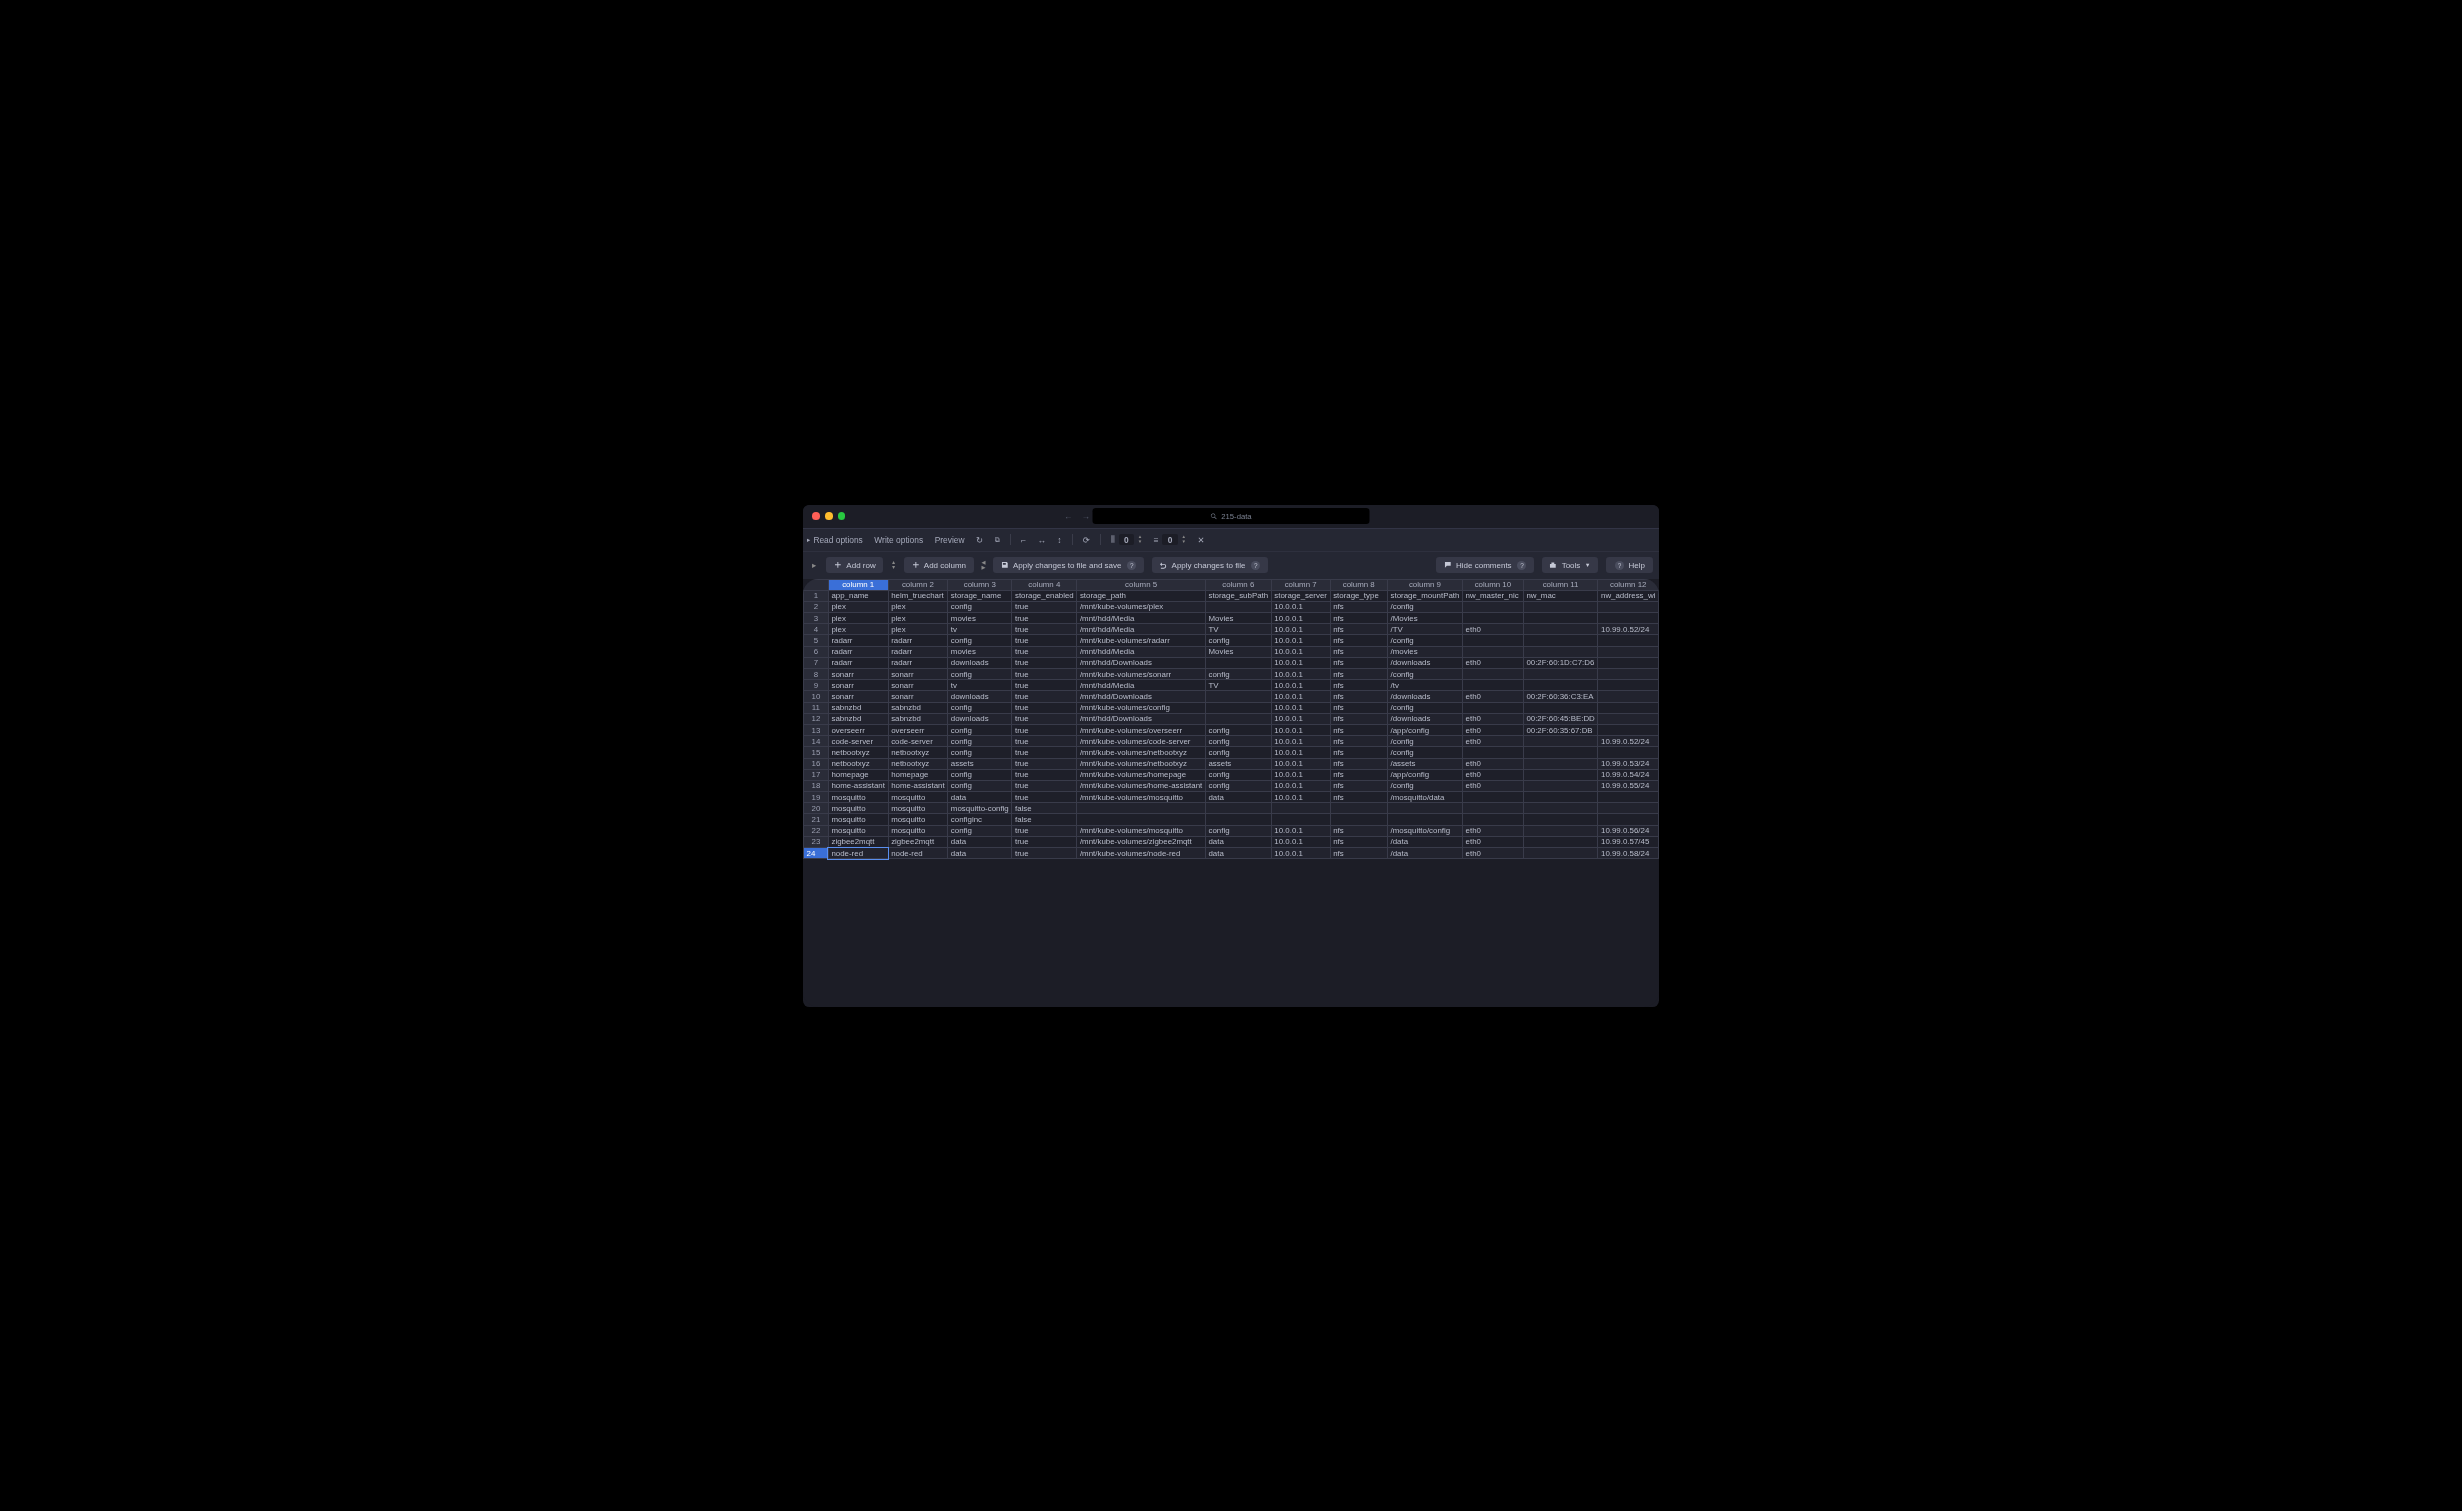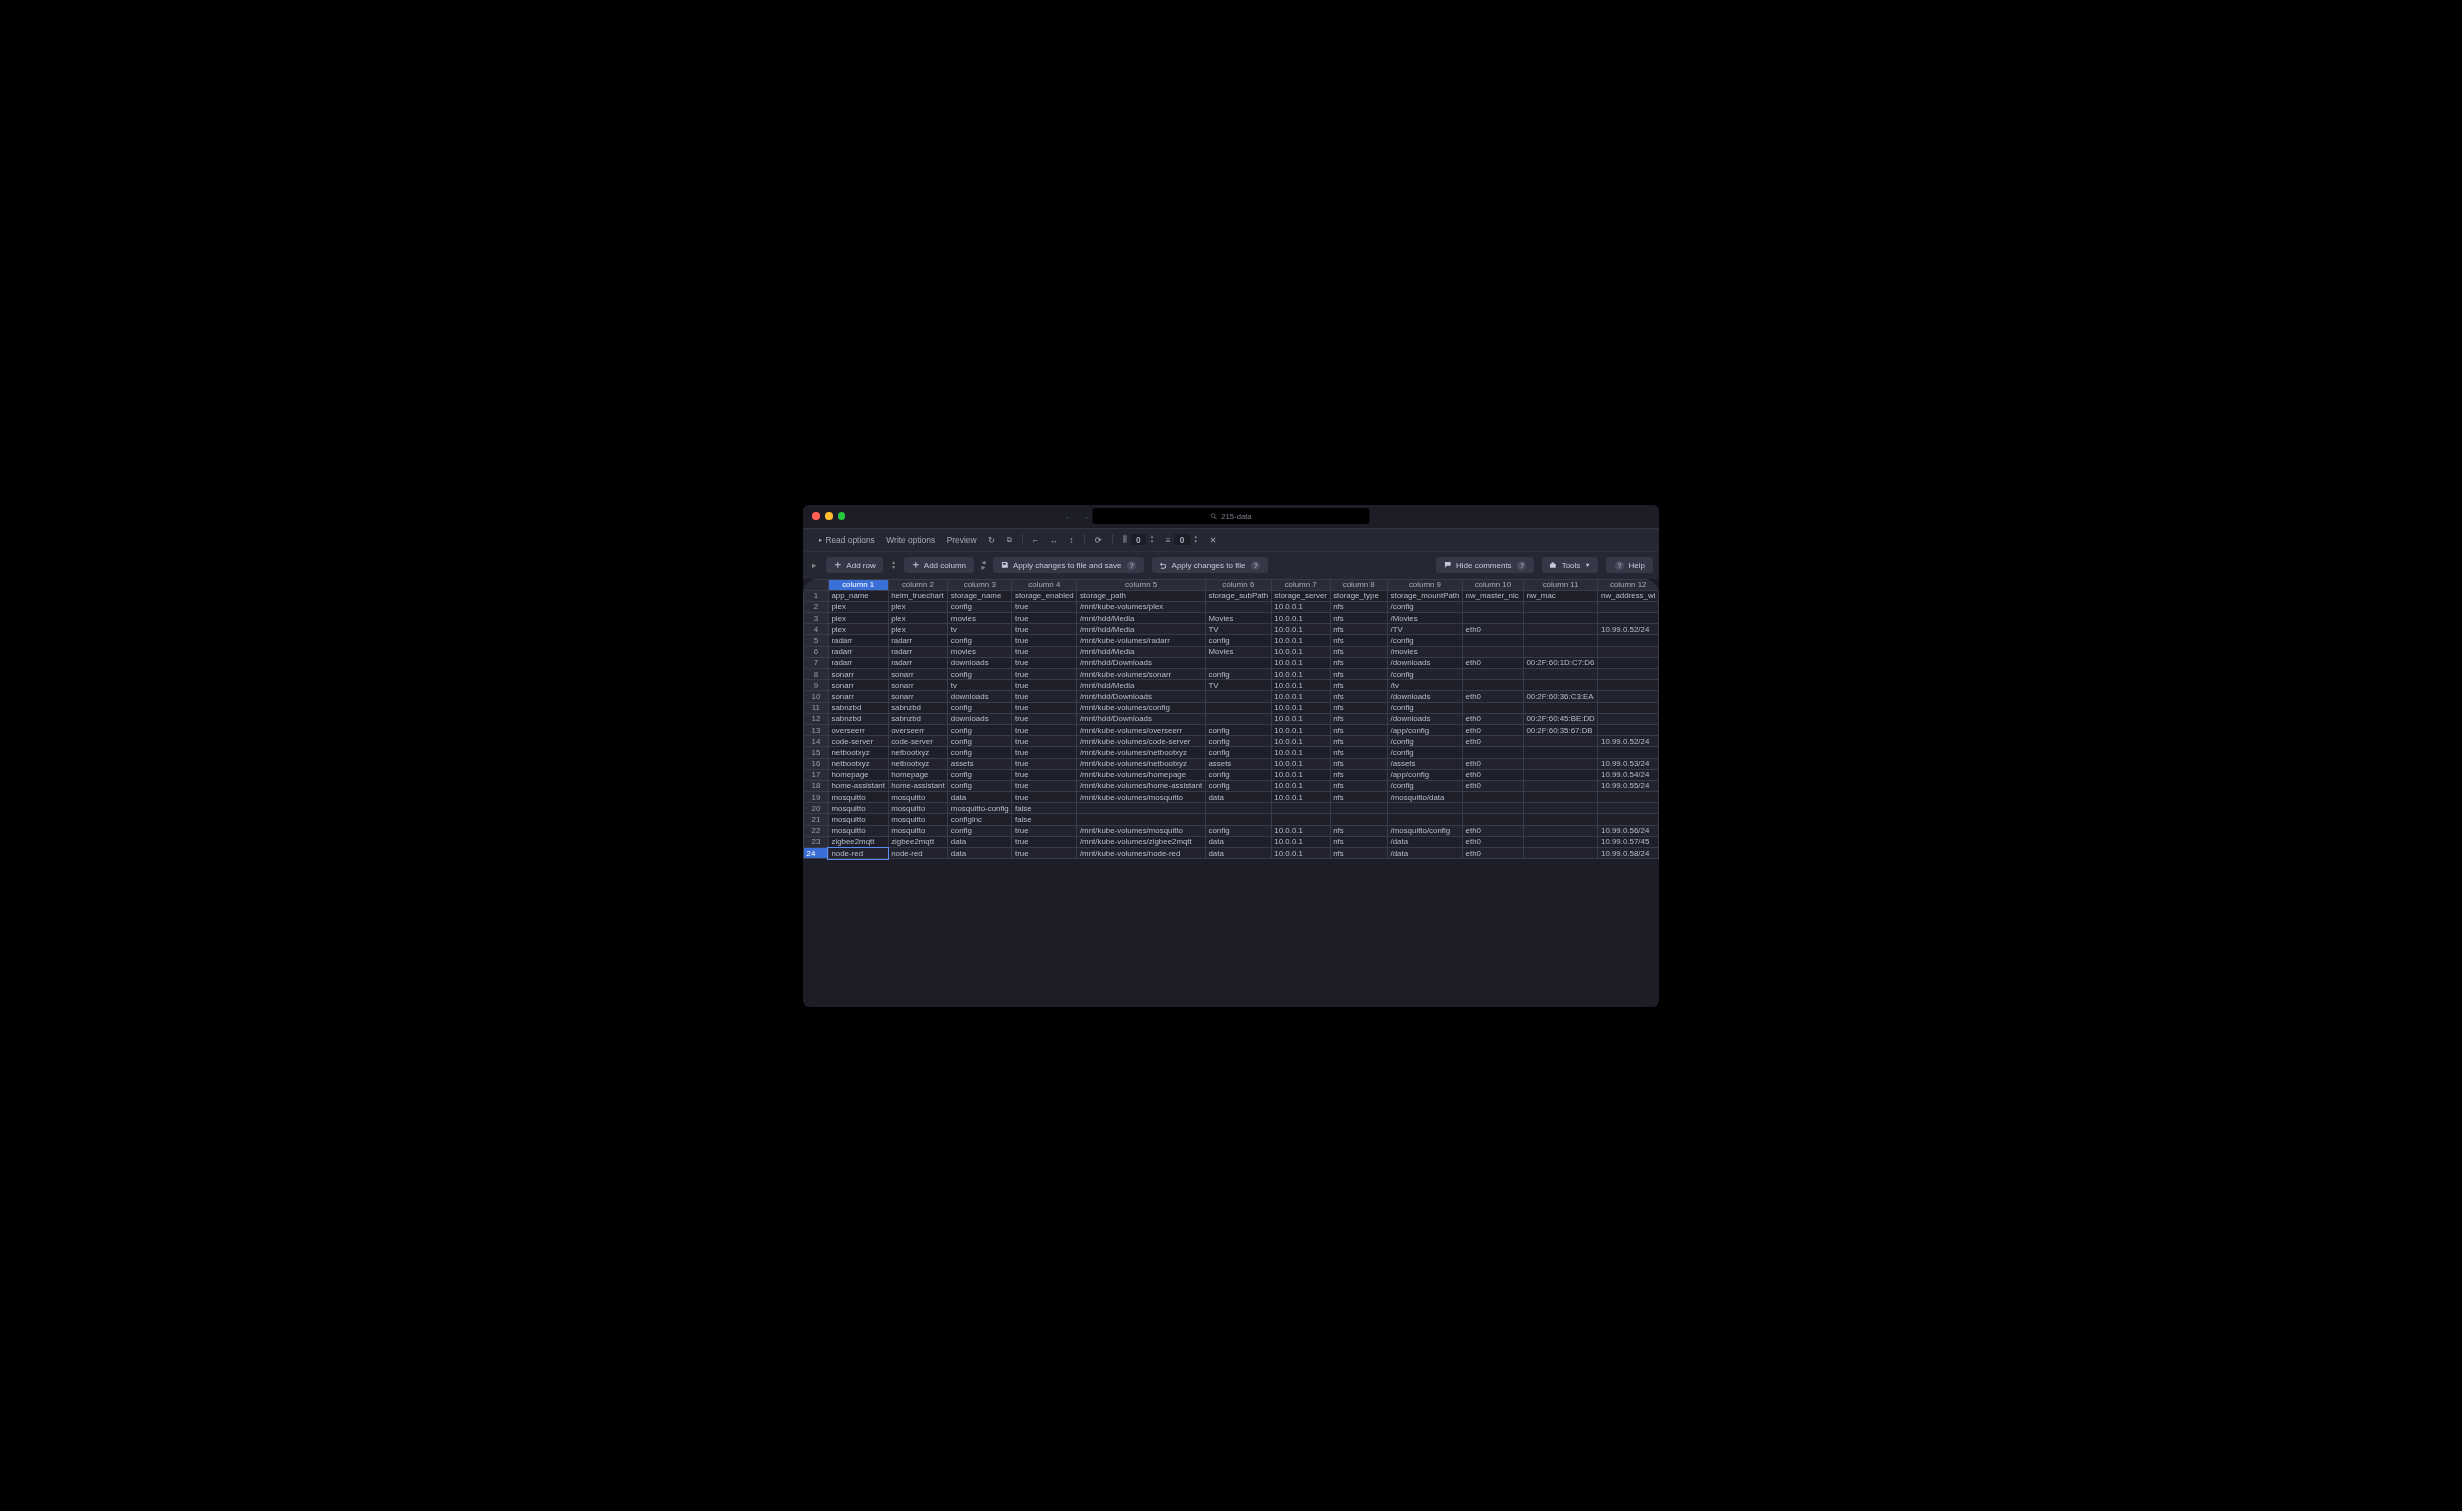--- a/index.html
+++ b/index.html
@@ -11,21 +11,21 @@
 .dot.r{background:#ff5f57;} .dot.y{background:#febc2e;} .dot.g{background:#28c840;}
 .nav-arrows { position:absolute; left:50%; transform:translateX(-167px); display:flex; gap:9px; color:#555a6a; }
 .nav-arrows span{cursor:pointer;}
 .search { position:absolute; left:50%; transform:translateX(-50%); width:277px; height:15.5px; background:#000000; border-radius:3.2px; display:flex; align-items:center; justify-content:center; gap:3.9px; color:#7a8090; font-size:7.7px; }
 .search svg{width:7px;height:7px;fill:#7a8090;}
 .tabbar { height:19.3px; display:flex; align-items:flex-end; padding:0 5.2px; background:#1c1d26; }
 .tab { display:flex; align-items:center; gap:5.2px; padding:3.2px 6.4px; background:#252733; border-radius:2.6px 2.6px 0 0; font-size:7.7px; color:#9aa; border-top:0.6px solid #d88b4a; }
 .tab .close{color:#777;cursor:pointer;}
 .tab-icons-right{margin-left:auto;display:flex;gap:7.7px;color:#6b6e7e;padding:2.6px 3.9px;}
 .tab-icons-right span{cursor:pointer;}
-.toolbar1 { height:23px; background:#252733; display:flex; align-items:center; padding:0 16px; gap:11.6px; font-size:8.4px; color:#a5a9ba; border-top:0.6px solid #323445;}
+.toolbar1 { height:23px; background:#252733; display:flex; align-items:center; padding:0 4px; gap:11.6px; font-size:8.4px; color:#a5a9ba; border-top:0.6px solid #323445;}
 .toolbar1 .item{display:flex;align-items:center;gap:3.2px;cursor:pointer;}
 .toolbar1 .sep{width:0.6px;height:11.6px;background:#3a3c4a;margin:0 -1.3px;}
 .toolbar1 .numbox{display:flex;align-items:center;gap:3.9px;}
 .toolbar1 .numbox .val{background:#1c1d26;padding:0.6px 5.2px;border-radius:1.9px;font-weight:600;}
 .toolbar1 .numbox .stepv{display:flex;flex-direction:column;font-size:4.5px;line-height:4.5px;color:#888;}
 .toolbar2 { height:28px; background:#252733; display:flex; align-items:center; padding:0 6.4px; gap:7.7px; border-top:0.6px solid #2e303e;}
 .chev{color:#888;cursor:pointer;padding:0 2.6px;}
 .btn { background:#363847; color:#c5c8d6; border:none; border-radius:3.2px; padding:3.9px 7.7px; display:flex; align-items:center; gap:4.5px; font-size:8px; cursor:pointer; }
 .btn svg{width:7.7px;height:7.7px;fill:#c5c8d6;}
 .btn .q{width:9px;height:9px;border-radius:50%;background:#4a4d5e;display:flex;align-items:center;justify-content:center;font-size:6.4px;margin-left:1.3px;}

